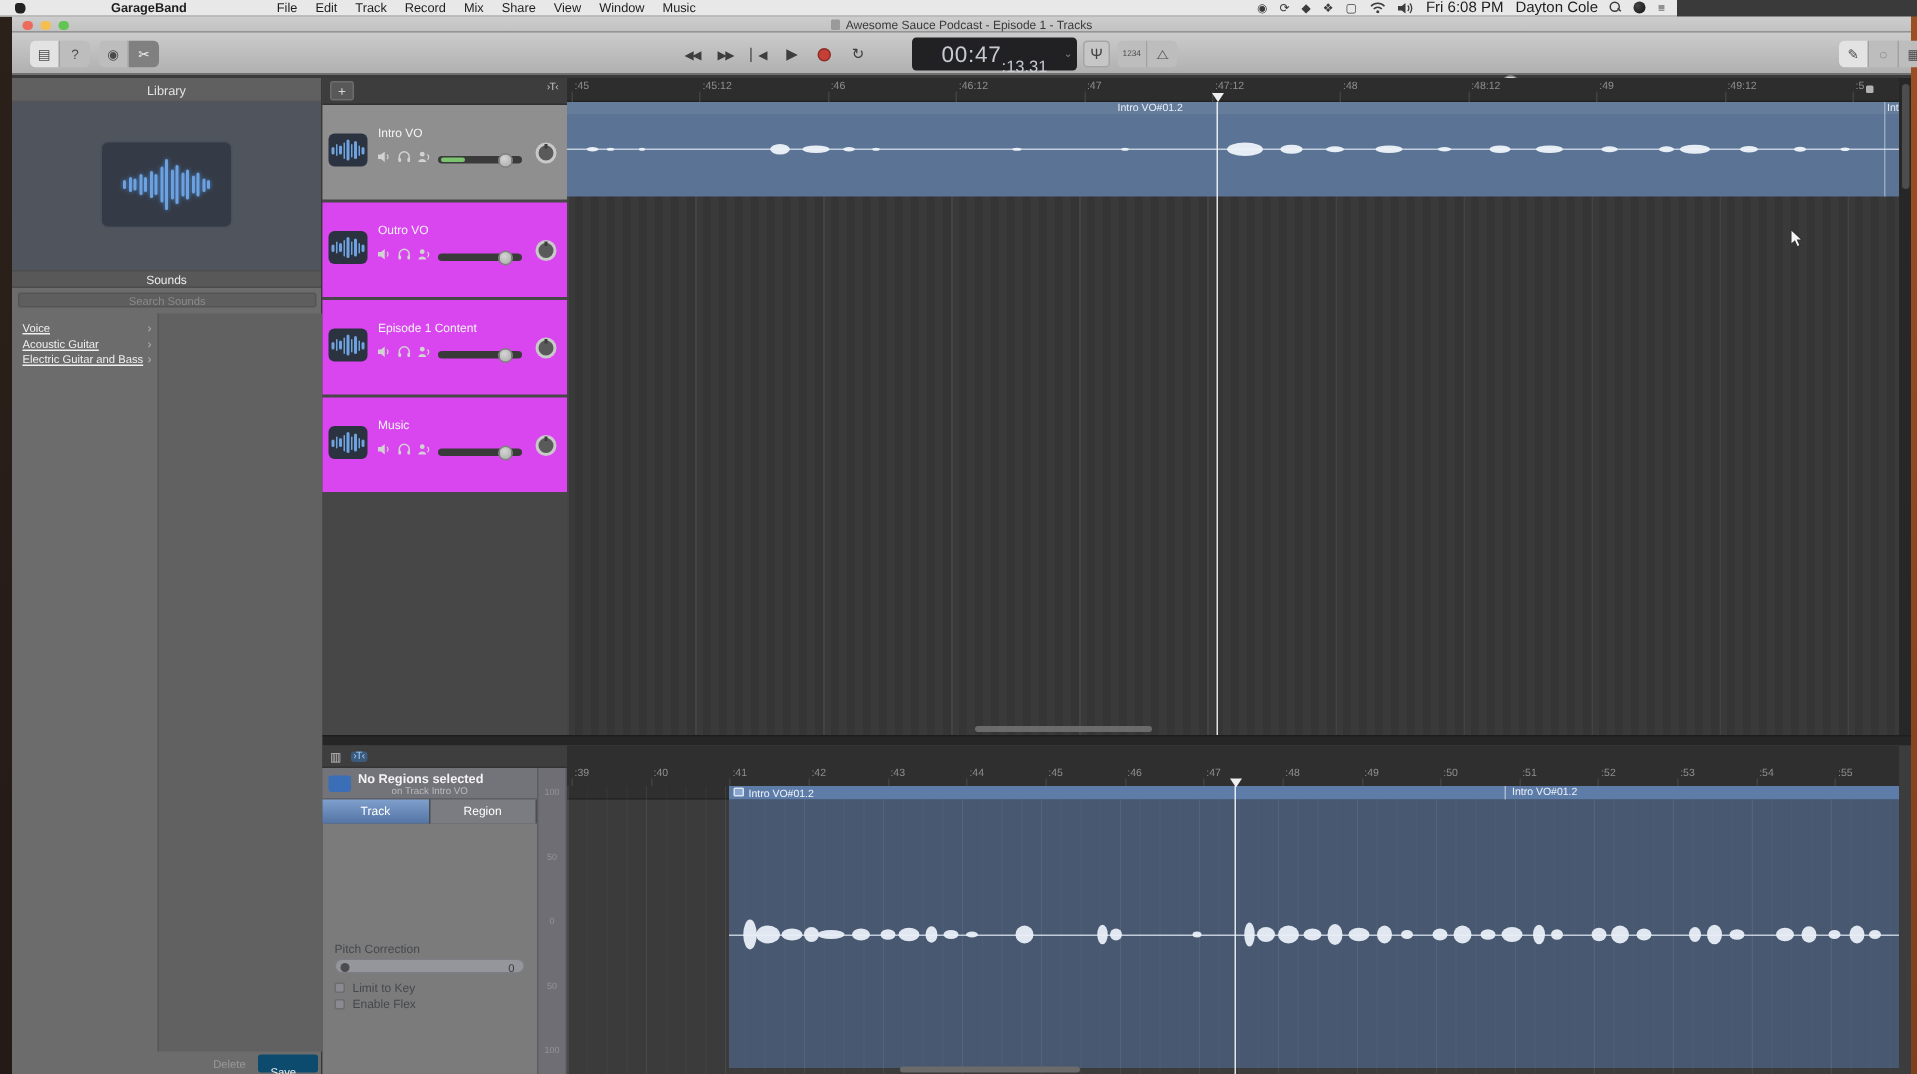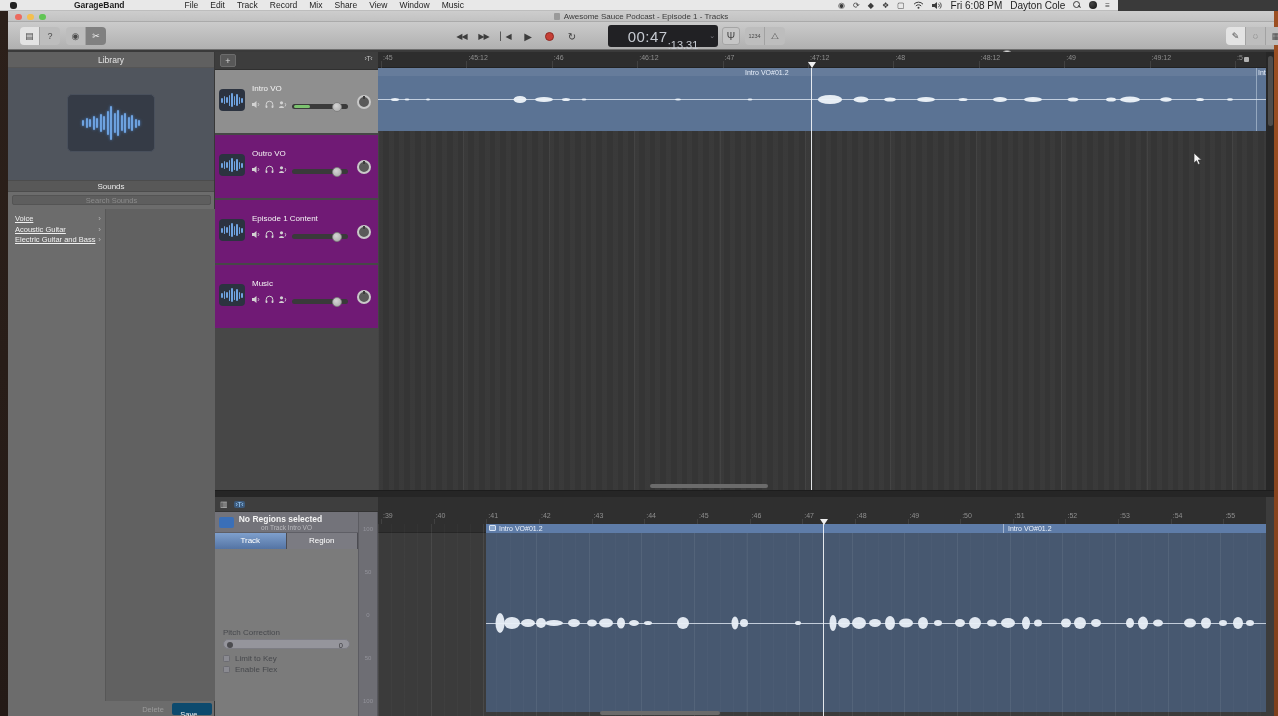--- a/index.html
+++ b/index.html
@@ -72,21 +72,21 @@
   .lib-footer-btn { position:absolute; height:11px; border-radius:2px; font-size:7.5px; line-height:11px; text-align:center; }
   .btn-delete { left:130px; top:652px; width:30px; color:#9b9b9b; }
   .btn-save { left:164px; top:651px; width:40px; background:#d946ef; color:#f2f2f2; border:6px solid #0c4a6e; }
 
   
   .trackhead { left:215px; top:52px; width:163px; height:438px; background:#474747; }
   .th-bar { position:absolute; left:0; top:0; width:100%; height:18px; background:#3d3d3d; border-bottom:1px solid #303030; }
   .th-plus { position:absolute; left:5px; top:2px; width:16px; height:13px; background:#585858; border:1px solid #6c6c6c; border-radius:2px;
              color:#d8d8d8; font-size:9px; line-height:12px; text-align:center; }
   .th-catch { position:absolute; right:6px; top:3px; font-size:7px; color:#c3c3c3; letter-spacing:-0.5px; }
-  .trk-row { position:absolute; left:0; width:163px; height:63px; background:#701a75; }
+  .trk-row { position:absolute; left:0; width:163px; height:63px; background:#d946ef; }
   .trk-row.sel { background:#8f8f8f; }
   .trk-icon { position:absolute; left:4px; top:19px; width:26px; height:22px; border-radius:4px; background:#2c3340;
               display:flex; align-items:center; justify-content:center; gap:1px; }
   .trk-icon .wbar { width:1.5px; background:#6fa3e0; border-radius:1px; }
   .trk-name { position:absolute; left:37px; top:14px; font-size:8px; color:#f4f4f4; white-space:nowrap; }
   .trk-ctrls { position:absolute; left:37px; top:30px; display:flex; gap:4px; align-items:center; }
   .tc-ic { width:9px; height:9px; display:flex; align-items:center; justify-content:center; }
   .trk-slider { position:absolute; left:77px; top:34px; width:56px; height:5px; background:#3a3a3a; border-radius:2.5px; }
   .trk-slider .level { position:absolute; left:2px; top:1px; height:3px; background:#7cc36f; border-radius:1.5px; }
   .trk-slider .thumb { position:absolute; top:-2.5px; width:10px; height:10px; border-radius:50%;

